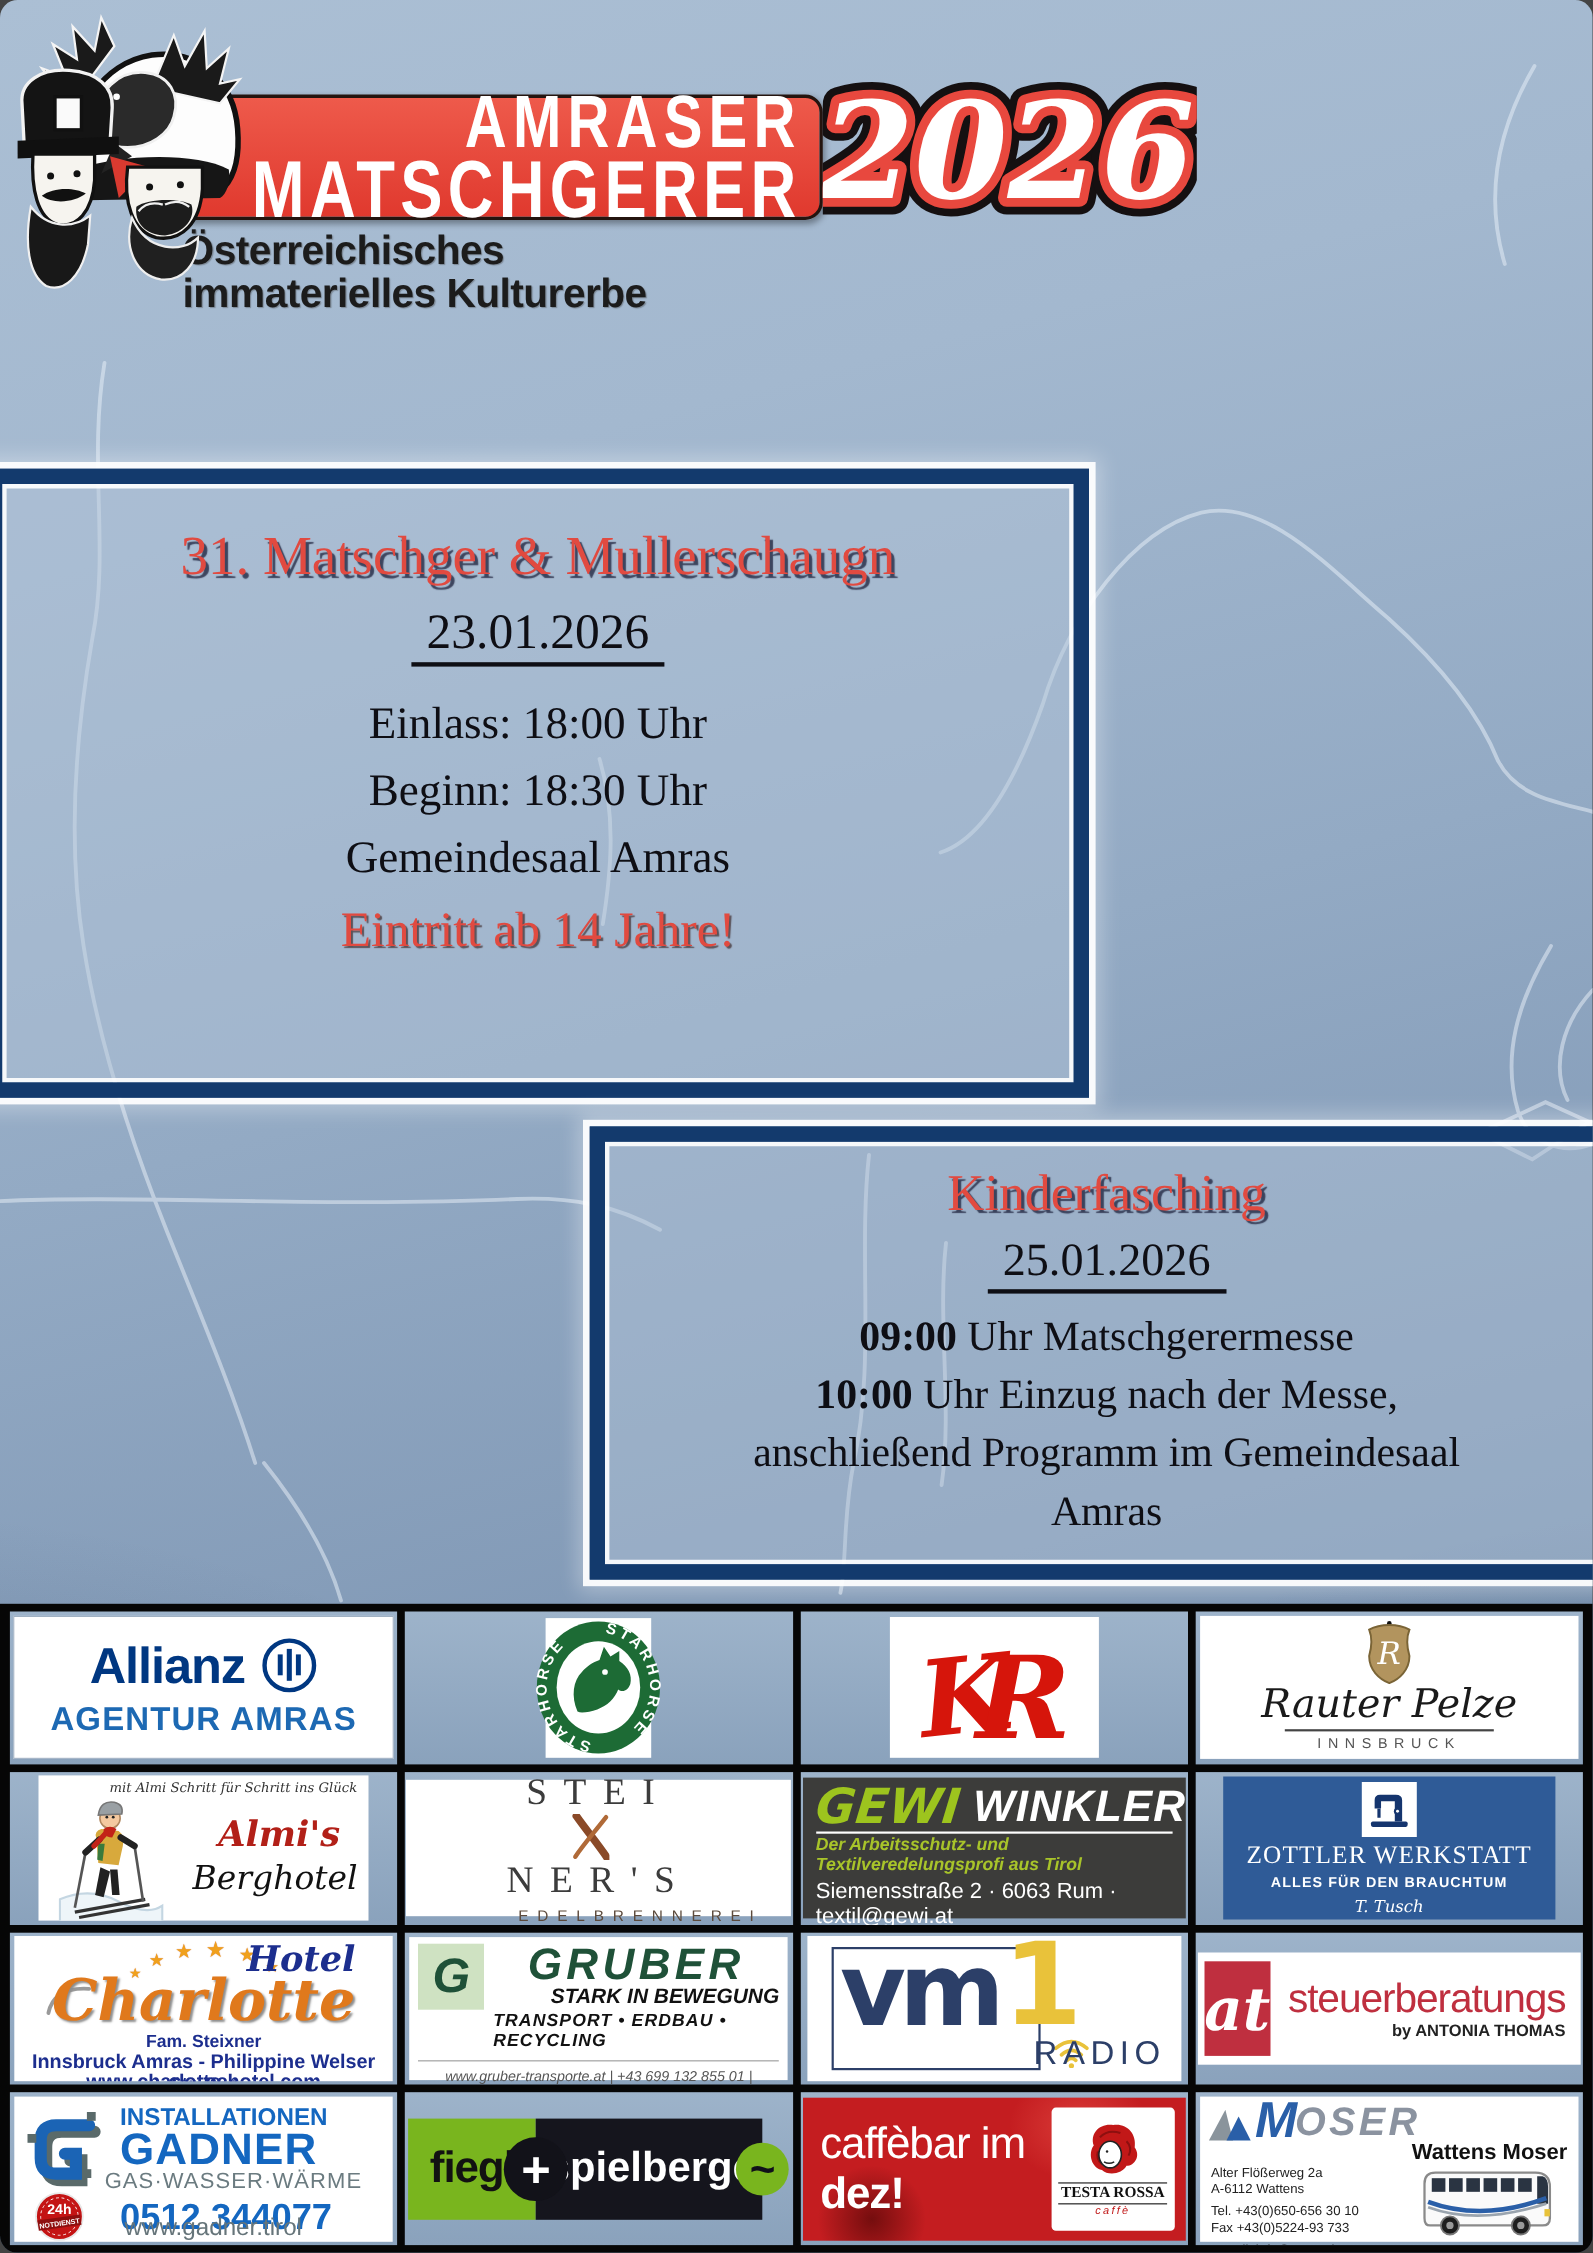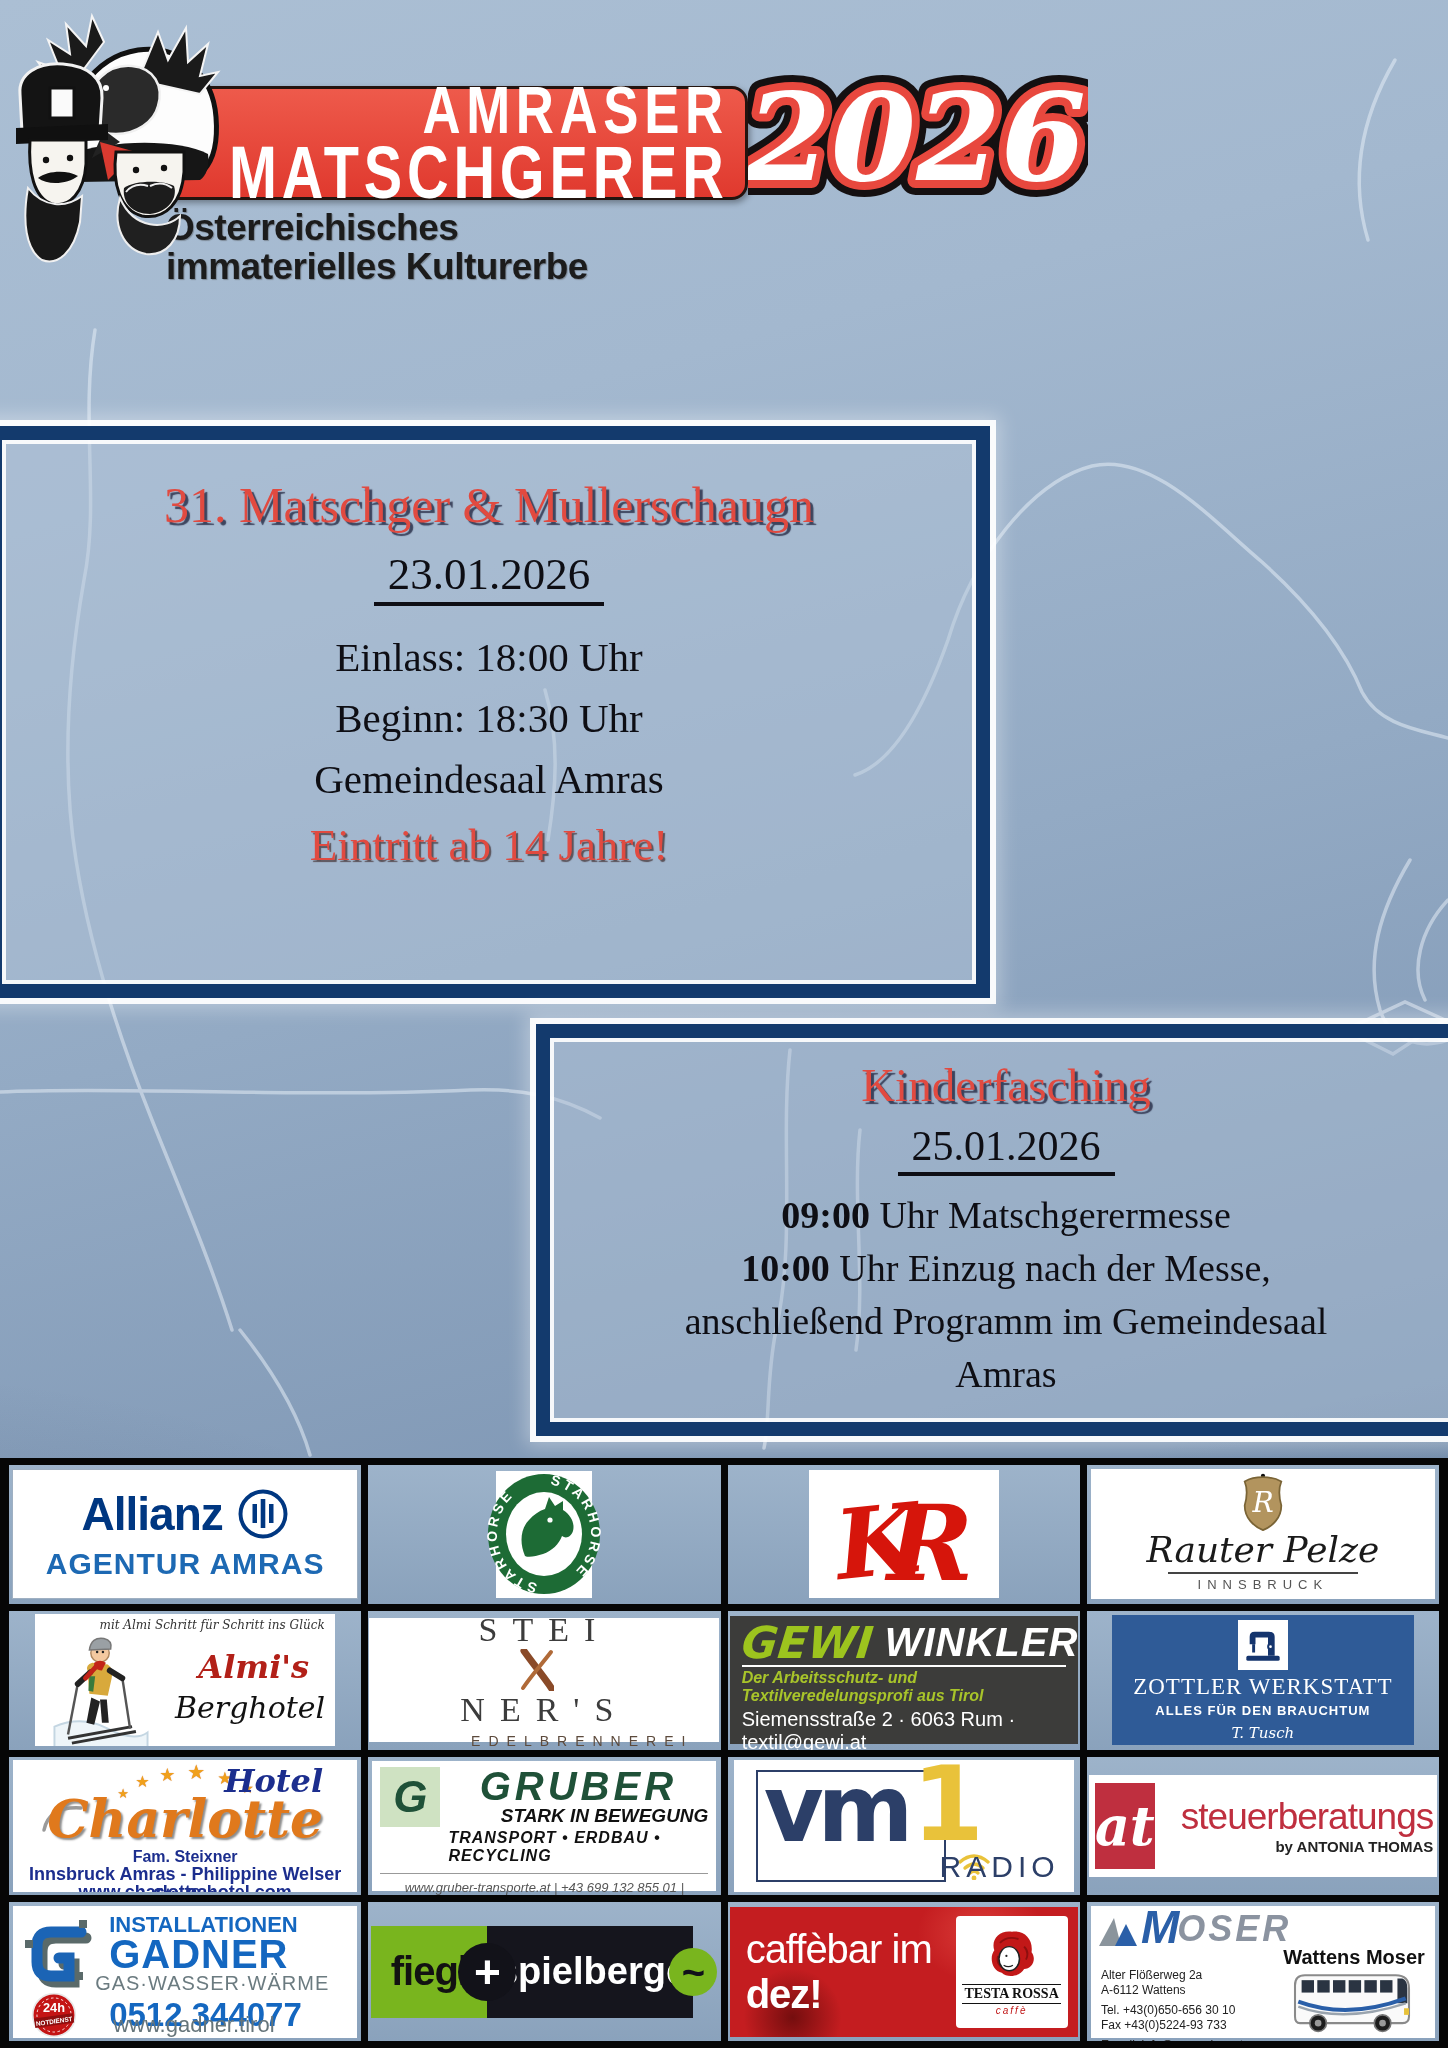--- a/index.html
+++ b/index.html
@@ -1,21 +1,21 @@
 <!DOCTYPE html>
 <html><head>
 <meta charset="utf-8">
 <style>
   html,body{margin:0;padding:0;background:#444;}
   .poster{position:relative;width:1448px;height:2048px;overflow:hidden;
     font-family:"Liberation Sans","DejaVu Sans",sans-serif;
     background:
       radial-gradient(120% 60% at 110% 100%, rgba(30,50,80,.55), transparent 55%),
       radial-gradient(120% 60% at -10% 100%, rgba(30,50,80,.45), transparent 55%),
-      linear-gradient(165deg,#abbfd4 0%,#a3b8cf 22%,#93aac4 45%,#8199b6 68%,#6d89a9 85%,#5d7a9d 100%);}
+      linear-gradient(165deg,#abbfd4 0%,#a3b8cf 22%,#93aac4 45%,#8199b6 68%,#6d89a9 85%,#5d7a9d 100%); border-radius: 16px;}
   .chalk{position:absolute;left:0;top:0;z-index:1;filter:blur(.7px);}
   
   .banner{position:absolute;left:148px;top:86px;width:600px;height:114px;z-index:2;
     background:linear-gradient(#ee5a4b,#e0392e);border:3px solid #24140f;border-radius:16px;
     box-shadow:2px 3px 6px rgba(0,0,0,.35);display:flex;flex-direction:column;align-items:flex-end;justify-content:center;padding-right:16px;box-sizing:border-box;}
   .banner .l1,.banner .l2{color:#fff;font-weight:bold;line-height:.92;transform-origin:right center;white-space:nowrap;}
   .banner .l1{font-size:66px;letter-spacing:7px;transform:scale(.8,1.02);}
   .banner .l2{font-size:72px;letter-spacing:6px;transform:scale(.8,1.02);}
   .logo-ill{position:absolute;left:8px;top:2px;z-index:3;}
   .year2026{position:absolute;left:748px;top:58px;z-index:3;}
@@ -97,21 +97,21 @@
   .gr-srv{color:#111;font-weight:bold;font-style:italic;font-size:16px;letter-spacing:1px;margin-top:2px;}
   .gr-foot{border-top:1px solid #999;margin-top:8px;padding-top:6px;color:#555;font-style:italic;font-size:13px;text-align:center;}
   
   .vm-panel{width:340px;height:132px;position:relative;}
   .vm-frame{position:absolute;left:22px;top:10px;width:186px;height:108px;border:2px solid #2c3f68;}
   .vm-vm{position:absolute;left:30px;top:4px;font-weight:bold;font-size:92px;line-height:1;color:#2c3f68;letter-spacing:-6px;font-family:"DejaVu Sans",sans-serif;}
   .vm-one{position:absolute;left:178px;top:-8px;font-weight:bold;font-size:104px;line-height:1;color:#e9c23a;font-family:"DejaVu Sans",sans-serif;}
   .vm-radio{position:absolute;right:14px;bottom:8px;color:#2c3f68;font-size:30px;letter-spacing:5px;}
   .vm-wifi{position:absolute;left:222px;bottom:12px;}
   
-  .at-strip{width:348px;height:102px;background:#fff;display:flex;align-items:center;padding:6px;box-sizing:border-box;gap:26px;}
+  .at-strip{width:348px;height:102px;background:#fff;display:flex;align-items:center;padding:6px;box-sizing:border-box;gap:16px;}
   .at-sq{width:86px;height:86px;background:#bf2f3f;display:flex;align-items:center;justify-content:center;
      color:#fff;font-family:"DejaVu Serif",serif;font-style:italic;font-weight:bold;font-size:54px;}
   .at-col{flex:1;display:flex;flex-direction:column;align-items:flex-end;}
   .at-name{color:#bf2f3f;font-size:37px;letter-spacing:-1px;}
   .at-by{color:#222;font-weight:bold;font-size:15px;}
   .at-gmbh{color:#bf2f3f;font-weight:bold;font-size:19px;writing-mode:vertical-rl;transform:rotate(180deg);}
   
   .gd-panel{width:344px;height:132px;padding:4px 8px;box-sizing:border-box;position:relative;}
   .gd-l1{position:absolute;left:96px;top:6px;color:#1467c0;font-weight:900;font-size:22px;}
   .gd-name{position:absolute;left:96px;top:26px;color:#1467c0;font-weight:900;font-size:40px;letter-spacing:1px;}

